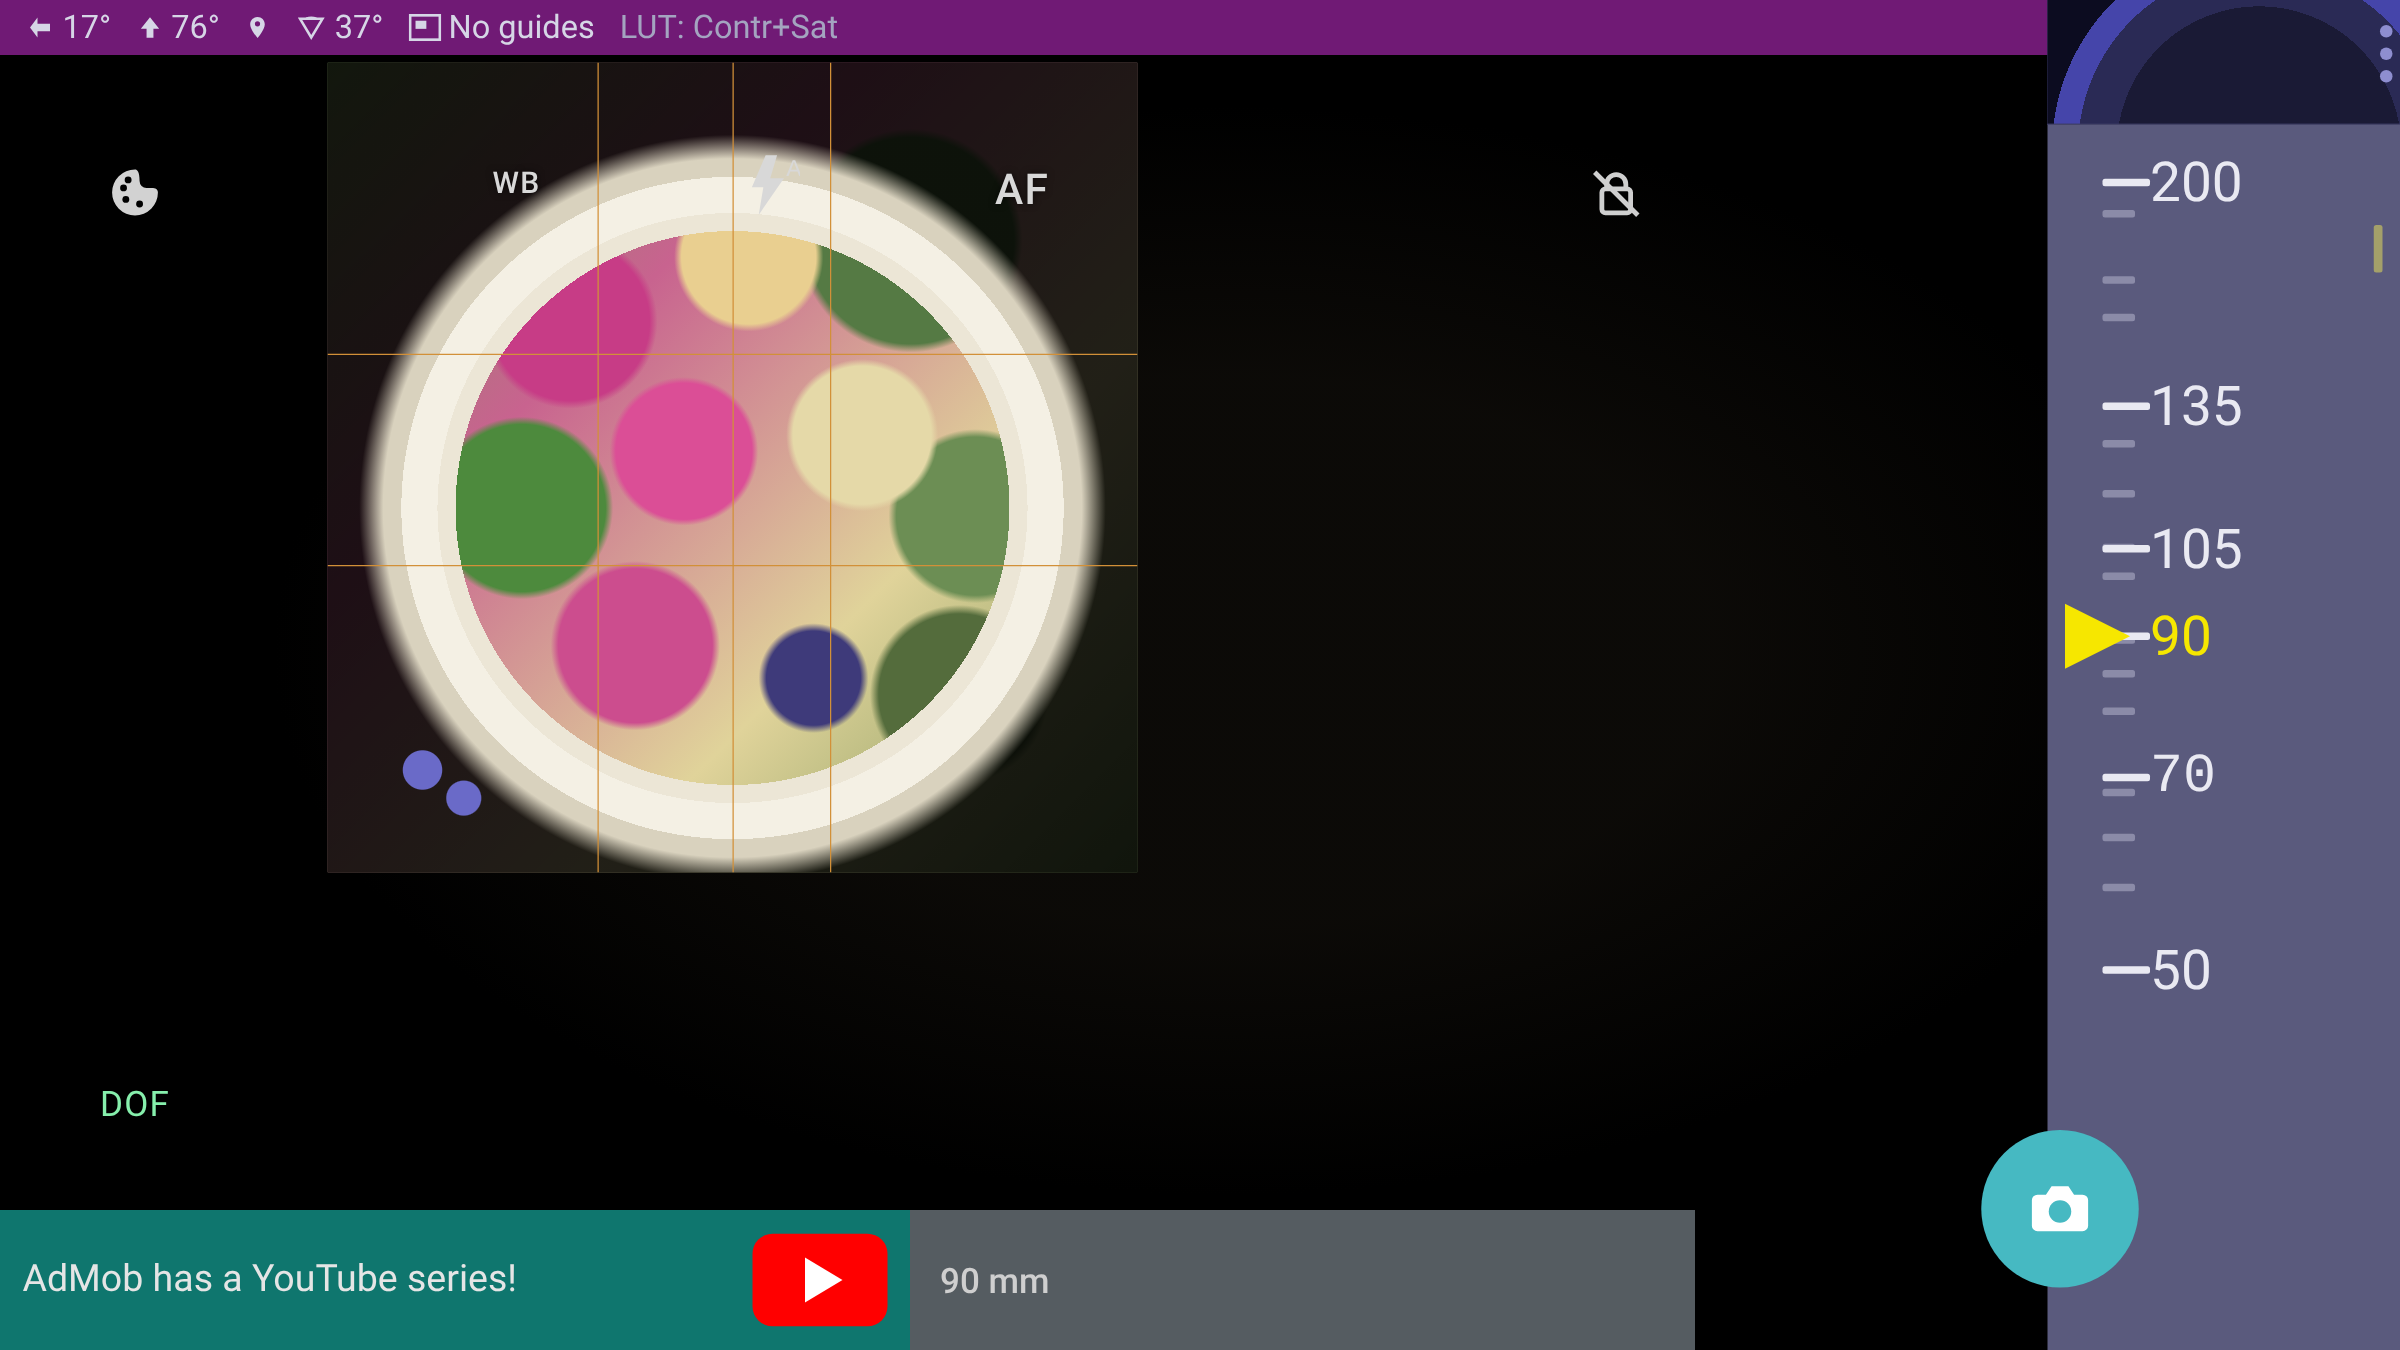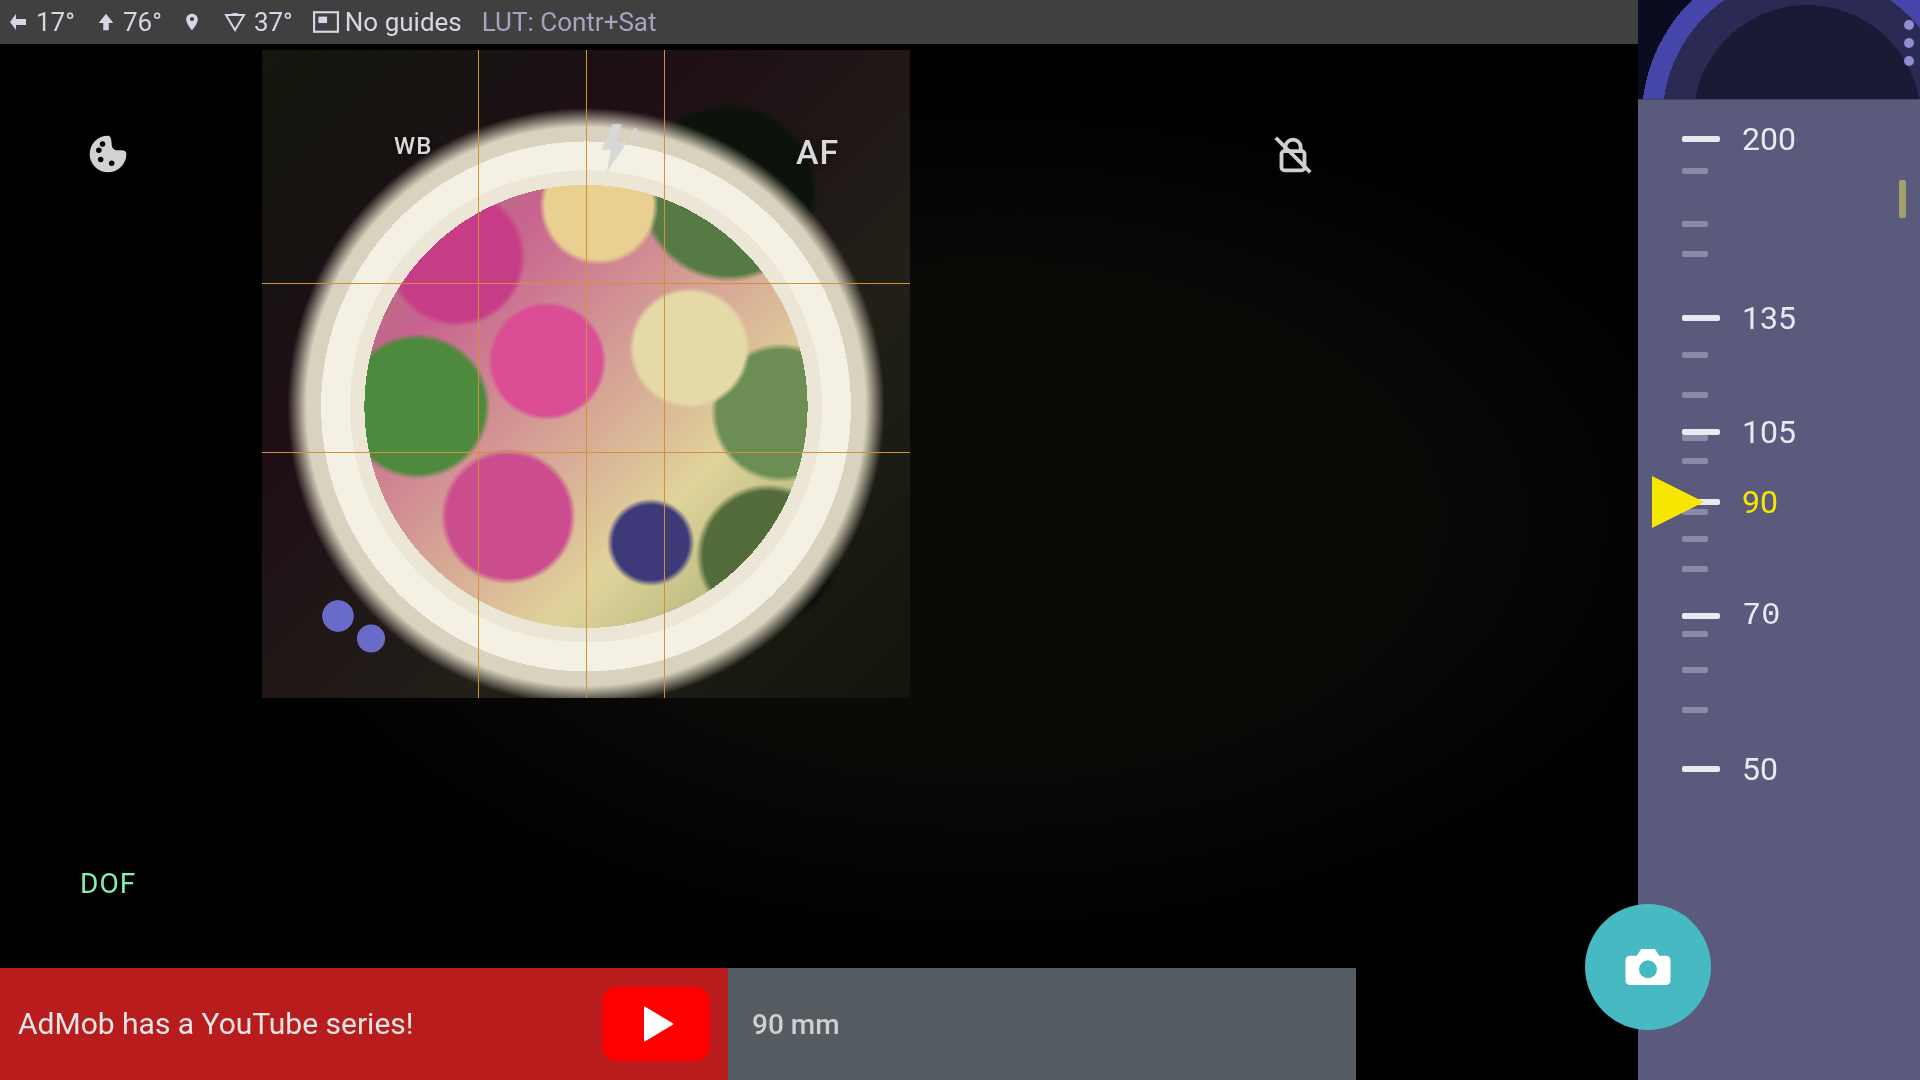--- a/index.html
+++ b/index.html
@@ -1,36 +1,36 @@
 <!DOCTYPE html>
 <html><head>
 <meta charset="utf-8">
 <style>
   *{margin:0;padding:0;box-sizing:border-box}
   html,body{width:1456px;height:816px;overflow:hidden;font-family:Roboto,Arial,sans-serif;background:#000}
   
-  .topbar{position:absolute;left:0;right:0;top:0;height:44px;background:#404040;
-          display:flex;align-items:center;color:#d6d6e6;font-size:26px;gap:20px;padding-left:6px}
+  .topbar{position:absolute;left:0;right:0;top:0;height:44px;background:#701a75;
+          display:flex;align-items:center;color:#d6d6e6;font-size:26px;gap:20px;padding-left:20px}
   .tb-item{display:flex;align-items:center;gap:6px;color:#d6d6e6}
   .tb-item svg{flex:none}
   .tb-spacer{flex:1}
   .tb-format{margin-right:16px;font-weight:500}
   
   .rail{position:absolute;top:0;bottom:0;right:0;width:282px;background:#5a5a7d}
   .cam-thumb{position:absolute;top:0;right:0;width:282px;height:100px;background:
      radial-gradient(circle at 60% 120%,#1a1a35 0 55%,#2a2a55 55% 70%,#4545aa 70% 80%,#0c0c20 80%),#2f2f60;
      border-bottom:1px solid #444468;overflow:hidden}
   .cam-thumb::after{content:"";position:absolute;right:6px;top:20px;width:10px;height:10px;border-radius:50%;
      background:#8e8ed0;box-shadow:0 18px 0 #8e8ed0,0 36px 0 #8e8ed0}
   .scale{position:absolute;left:44px;top:100px;bottom:0;width:220px}
   .tick{position:absolute;left:0;display:flex;align-items:center}
   .tick .bar{height:6px;border-radius:2px;background:#e9e9f2}
   .tick.major .bar{width:38px}
   .tick.minor .bar{width:26px;background:#8b8ba8}
-  .tick .lbl{margin-left:22px;font-size:32px;color:#e9e9f2;font-weight:400}
+  .tick .lbl{font-size:44px;color:#e9e9f2;font-weight:400}
   .tick.sel .lbl{color:#f6e700;font-weight:400}
   .tick.sel .ptr{position:absolute;left:-30px;width:0;height:0;border-top:26px solid transparent;
      border-bottom:26px solid transparent;border-left:52px solid #f6e700}
   .scroll-ind{position:absolute;right:14px;top:180px;width:7px;height:38px;background:#a4a06a;border-radius:2px}
   
   .shutter{position:absolute;right:272px;bottom:50px;width:126px;height:126px;border-radius:50%;
      background:#46b9c2;display:flex;align-items:center;justify-content:center;transform:translateX(50%)}
   
   .stage{position:absolute;left:0;top:44px;right:282px;bottom:0;background:#000}
   .frame{position:absolute;left:262px;top:6px;width:648px;height:648px;overflow:hidden;background:#111}
@@ -63,21 +63,21 @@
   .ov-palette{position:absolute;left:86px;top:88px}
   .ov-lock{position:absolute;right:322px;top:88px}
   .ov-wb{position:absolute;left:394px;top:88px;color:#d8d8d8;font-size:24px;font-weight:500;letter-spacing:1px;
          text-shadow:0 0 6px rgba(0,0,0,.6)}
   .ov-flash{position:absolute;left:596px;top:78px}
   .ov-af{position:absolute;left:796px;top:88px;color:#d8d8d8;font-size:34px;font-weight:500;letter-spacing:1px;
          text-shadow:0 0 6px rgba(0,0,0,.6)}
   .ov-dof{position:absolute;left:80px;bottom:180px;color:#86efac;font-size:28px;letter-spacing:1px}
   
   .bottom{position:absolute;left:0;right:282px;bottom:0;height:112px;display:flex}
-  .ad{flex:0 0 728px;background:#b91c1c;display:flex;align-items:center;color:#e5e5e5;font-size:30px;
+  .ad{flex:0 0 728px;background:#0f766e;display:flex;align-items:center;color:#e5e5e5;font-size:30px;
       line-height:1.25;padding:8px 18px}
   .ad .txt{flex:1}
   .yt{width:108px;height:74px;border-radius:16px;background:#ff0000;display:flex;align-items:center;
       justify-content:center;margin-left:18px}
   .yt::before{content:"";width:0;height:0;border-top:18px solid transparent;border-bottom:18px solid transparent;
       border-left:30px solid #fff;margin-left:6px}
   .focal-readout{flex:1;background:#555c61;display:flex;align-items:center;padding-left:24px;
       color:#cfcfcf;font-size:28px;font-weight:500}
   
   .stage::before{content:"";position:absolute;inset:0;

